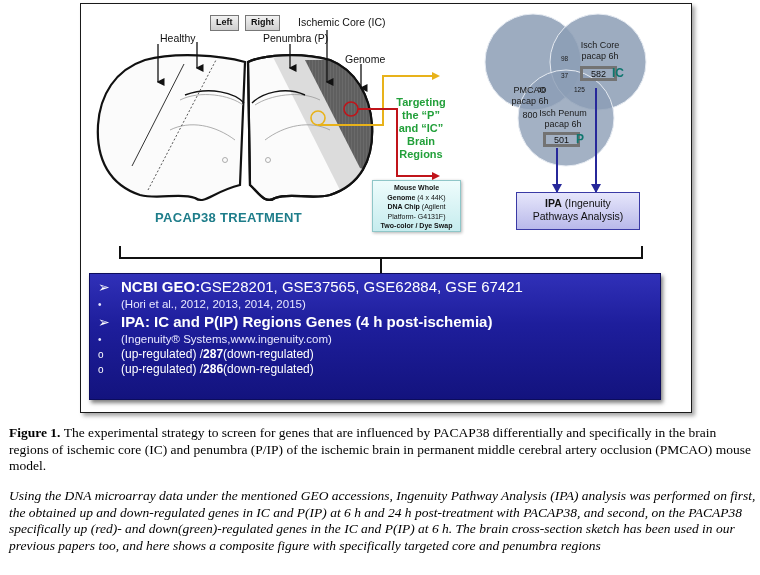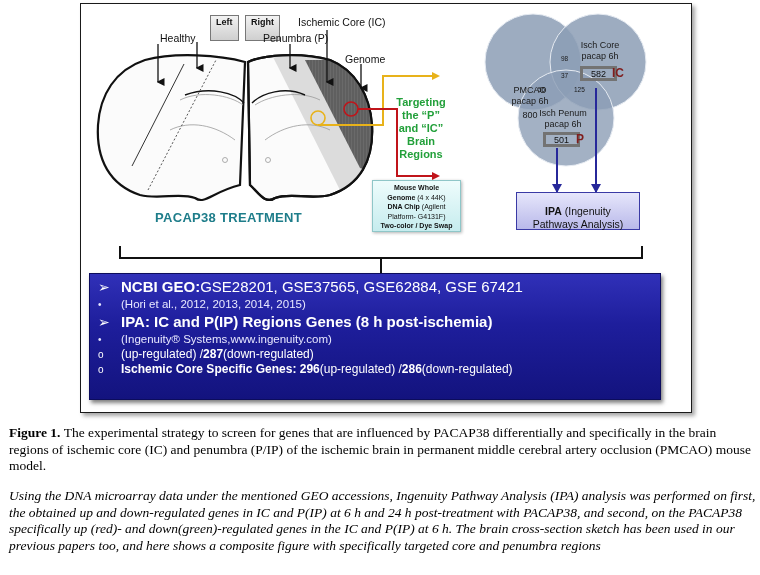--- a/index.html
+++ b/index.html
@@ -7,21 +7,21 @@
     body { position: relative; font-family: "Liberation Serif", serif; color: #000; }
 
     .figure-frame {
       position: absolute; left: 80px; top: 3px; width: 612px; height: 410px;
       border: 1.5px solid #1a1a1a; background: #fff;
       box-shadow: 3px 3px 4px rgba(0,0,0,0.35);
     }
     .svg-layer { position: absolute; left: 0; top: 0; width: 760px; height: 420px; }
 
     .lr-btn {
-      position: absolute; top: 15px; height: 26px; padding: 0 5px;
+      position: absolute; top: 15px; height: 16px; padding: 0 5px;
       font: bold 9px "Liberation Sans", sans-serif; line-height: 12px;
       background: linear-gradient(#f2f2f2, #cfcfcf); border: 1px solid #777;
       color: #111; text-align: center;
     }
     .lbl { position: absolute; font: 10.5px "Liberation Sans", sans-serif; color: #111; white-space: nowrap; }
 
     .target-text {
       position: absolute; left: 386px; top: 96px; width: 70px; text-align: center;
       font: bold 11px "Liberation Sans", sans-serif; color: #22a03a; line-height: 13px;
     }
@@ -36,26 +36,26 @@
       position: absolute; left: 155px; top: 210px; font: bold 13px "Liberation Sans", sans-serif;
       color: #1e7d8a; letter-spacing: 0.3px; white-space: nowrap;
     }
 
     .venn-text { position: absolute; font: 9px "Liberation Sans", sans-serif; color: #1a1a1a; text-align: center; line-height: 11px; white-space: nowrap; }
     .venn-small { position: absolute; font: 6.5px "Liberation Sans", sans-serif; color: #1a1a1a; }
     .count-box {
       position: absolute; height: 15px; border: 3px solid #737373; padding: 0 8px;
       font: 9px "Liberation Sans", sans-serif; line-height: 11px; color: #111; background: transparent;
     }
-    .region-tag { position: absolute; font: bold 12px "Liberation Sans", sans-serif; color: #7f1d1d; }
+    .region-tag { position: absolute; font: bold 12px "Liberation Sans", sans-serif; color: #0f766e; }
 
     .ipa-box {
       position: absolute; left: 516px; top: 192px; width: 124px; height: 38px;
       background: linear-gradient(#e6e6fb, #b9b9ea); border: 1.5px solid #3a3aa5;
-      font: 10.5px "Liberation Sans", sans-serif; text-align: center; line-height: 13px; padding-top: 12px; color: #111;
+      font: 10.5px "Liberation Sans", sans-serif; text-align: center; line-height: 13px; padding-top: 4px; color: #111;
     }
     .ipa-box b { font-weight: bold; }
 
     .geo-panel {
       position: absolute; left: 89px; top: 273px; width: 572px; height: 127px;
       background: linear-gradient(#3030b8 0%, #1e1e9c 40%, #13137e 100%);
       border: 1px solid #0c0c5c; box-shadow: 2px 3px 4px rgba(0,0,0,0.5);
       font-family: "Liberation Sans", sans-serif; color: #fff; padding: 3px 0 0 6px;
     }
     .geo-row { display: flex; align-items: baseline; white-space: nowrap; }
@@ -208,36 +208,35 @@
     <span class="geo-bullet">➢</span>
     <span class="b">NCBI  GEO:</span>
       <span> GSE28201, GSE37565, GSE62884, GSE 67421</span>
   </div>
   <div class="geo-row row-sub">
     <span class="geo-bullet">•</span>
     <span>(Hori et al., 2012, 2013, 2014, 2015)</span>
   </div>
   <div class="geo-row row-main">
     <span class="geo-bullet">➢</span>
-    <span class="b">IPA:  IC and P(IP) Regions Genes (8 h post-ischemia)</span>
+    <span class="b">IPA:  IC and P(IP) Regions Genes (4 h post-ischemia)</span>
   </div>
   <div class="geo-row row-sub">
     <span class="geo-bullet">•</span>
     <span>(Ingenuity®  Systems, </span>
       <span class="link-u">www.ingenuity.com)</span>
   </div>
   <div class="geo-row row-circ">
     <span class="geo-bullet">o</span>
       <span> (up-regulated)  / </span>
       <span class="b">287</span>
       <span>(down-regulated)</span>
   </div>
   <div class="geo-row row-circ">
     <span class="geo-bullet">o</span>
-    <span class="b">Ischemic Core Specific Genes: 296</span>
       <span> (up-regulated)  / </span>
       <span class="b">286</span>
       <span> (down-regulated)</span>
   </div>
 </div>
 
 <div class="caption">
   <span class="fig-label">Figure 1.</span><span> The experimental strategy to screen for genes that are influenced by PACAP38 differentially and specifically in the brain regions of ischemic core (IC) and penumbra (P/IP) of the ischemic brain in permanent middle cerebral artery occlusion (PMCAO) mouse model.</span>
 </div>
 <div class="caption-note">Using the DNA microarray data under the mentioned GEO accessions, Ingenuity Pathway Analysis (IPA) analysis was performed on first, the obtained up and down-regulated genes in IC and P(IP) at 6 h and 24 h post-treatment with PACAP38, and second, on the PACAP38 specifically up (red)- and down(green)-regulated genes in the IC and P(IP) at 6 h. The brain cross-section sketch has been used in our previous papers too, and here shows a composite figure with specifically targeted core and penumbra regions</div>

